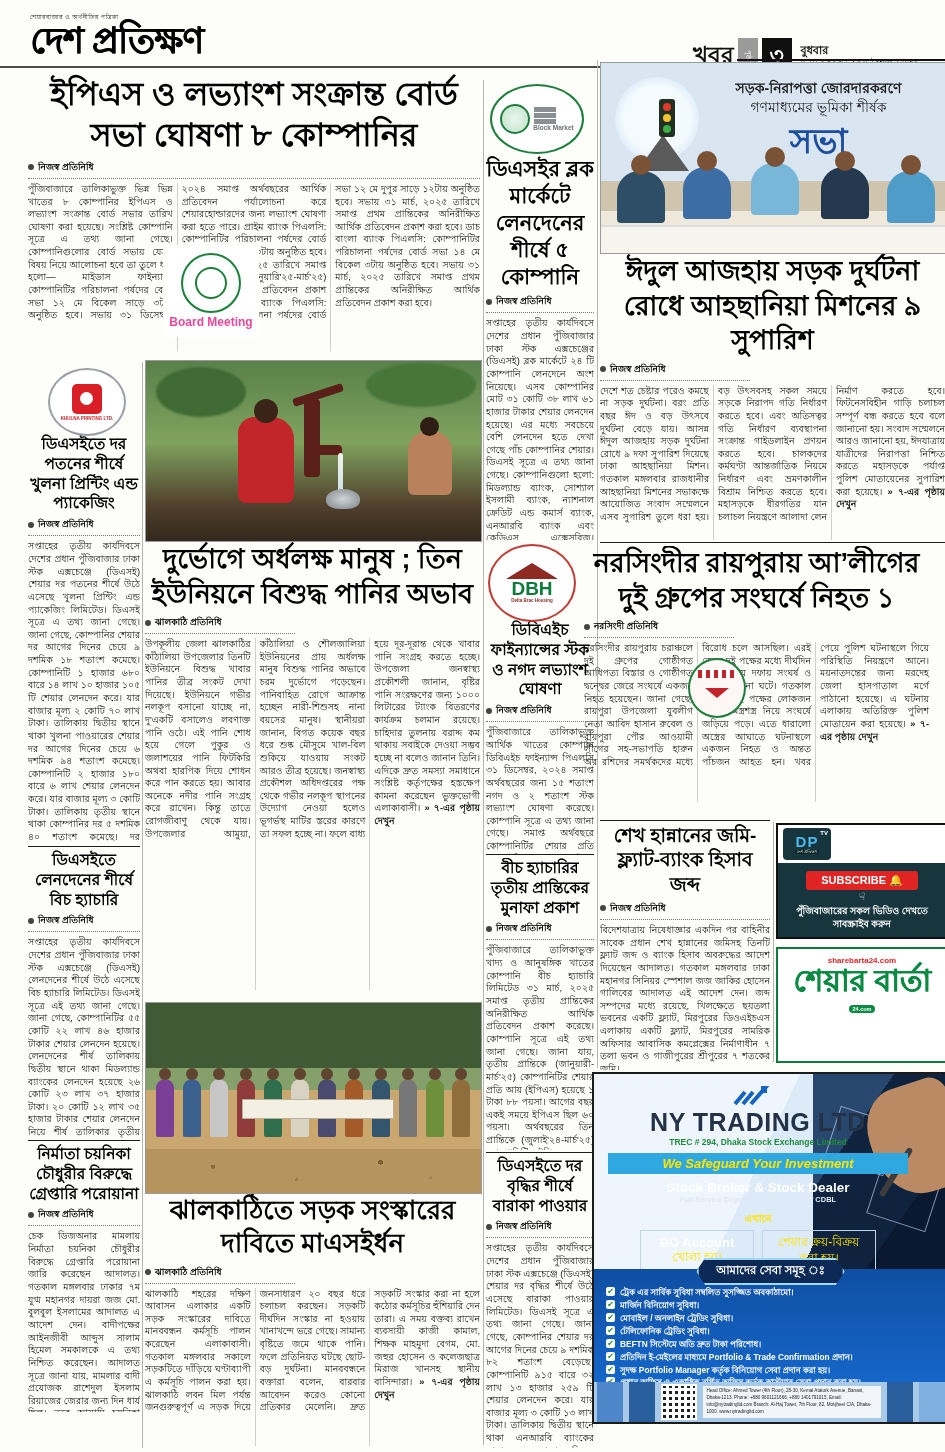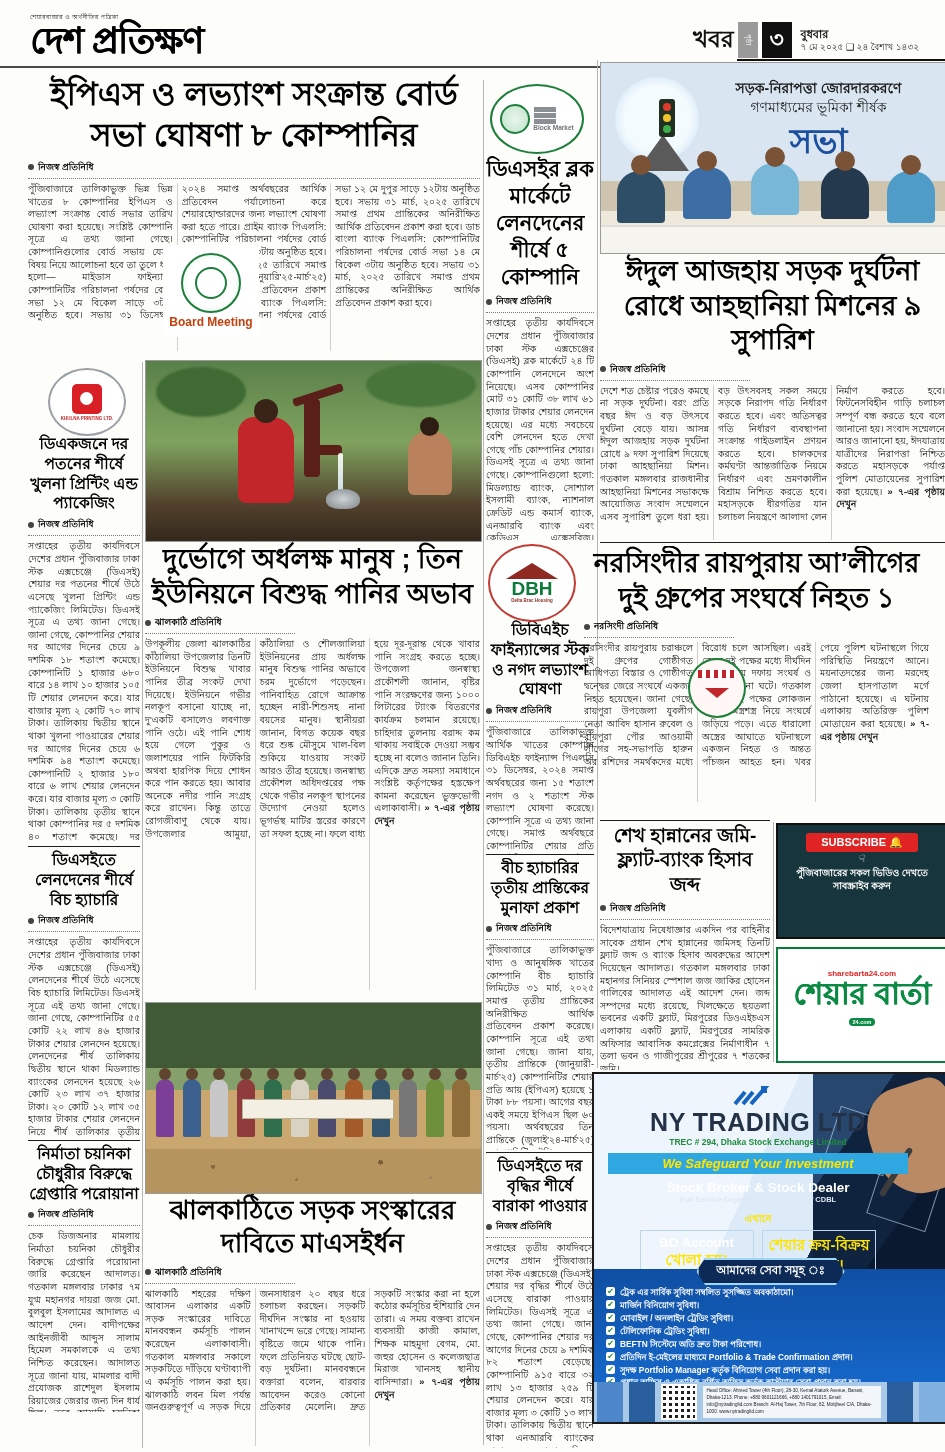--- a/index.html
+++ b/index.html
@@ -58,21 +58,21 @@
   .chain .p::before{content:"";position:absolute;left:3px;top:-11px;width:12px;height:12px;border-radius:50%;background:#5f4430;}
   .chain .bannerstrip{position:absolute;left:96px;top:96px;width:150px;height:18px;background:#f3efe2;border:1px solid #b9b29b;}
   .chain .rubble{position:absolute;left:0;bottom:0;width:100%;height:44px;background:
      radial-gradient(circle 5px at 20% 40%, #8a6a3f 40%, transparent 41%),
      radial-gradient(circle 4px at 45% 70%, #9a7a4a 40%, transparent 41%),
      radial-gradient(circle 6px at 70% 30%, #7d5f3a 40%, transparent 41%),
      radial-gradient(circle 4px at 85% 65%, #a5835a 40%, transparent 41%),#b5945e;}
   
   .inset{position:absolute;background:#fff;display:flex;flex-direction:column;align-items:center;justify-content:center;z-index:4;}
   .ring{border-radius:50%;display:flex;align-items:center;justify-content:center;}
-  .bm-label{color:#c2410c;font-weight:800;font-size:12px;margin-top:2px;}
+  .bm-label{color:#ec4899;font-weight:800;font-size:12px;margin-top:2px;}
   .dse-seal{width:56px;height:56px;border:2.5px solid #1e7f3c;background:radial-gradient(#fff 55%,#e2f3e6);position:relative;}
   .dse-seal::before{content:"";position:absolute;left:12px;top:12px;right:12px;bottom:12px;border:2px solid #1e7f3c;border-radius:50%;}
   .blockm{border:2.5px solid #1e7f3c;background:#fff;}
   .blockm .mini{width:26px;height:26px;border:2px solid #1e7f3c;border-radius:50%;background:radial-gradient(#eaf6ee,#bfe3c9);}
   .blockm .bricks{display:flex;flex-direction:column;gap:1px;margin-left:4px;}
   .blockm .bricks i{width:22px;height:5px;background:#8a8f94;display:block;}
   .blockm .bm-txt{font-size:6.5px;color:#6d7378;font-weight:bold;margin-left:3px;}
   .khulna{border:2.5px solid #9aa0a6;background:#fff;}
   .khulna .kp{width:30px;height:30px;background:#d81f26;border-radius:5px;position:relative;}
   .khulna .kp::after{content:"";position:absolute;left:8px;top:8px;width:13px;height:13px;border-radius:50%;background:#fff;}
@@ -88,59 +88,59 @@
   .dp-ad{border:2px solid #101010;background:#16353c;}
   .dp-top{background:#fff;height:38px;display:flex;align-items:center;padding-left:5px;}
   .dp-logo{width:48px;height:32px;background:#16353c;border-radius:4px;color:#4db7e8;display:flex;flex-direction:column;align-items:center;justify-content:center;line-height:1;position:relative;}
   .dp-logo .dp{font-size:15px;font-weight:800;letter-spacing:1px;}
   .dp-logo .tv{position:absolute;right:3px;top:2px;font-size:6px;color:#fff;font-weight:bold;}
   .dp-logo .dps{font-size:4px;color:#ffd;background:#0e272c;padding:0 2px;margin-top:1px;}
   .sub-btn{margin:8px auto 2px auto;width:112px;background:#e02424;color:#fff;font-weight:800;font-size:11px;text-align:center;border-radius:3px;padding:3px 0;}
   .hand{color:#fff;font-size:10px;text-align:center;line-height:1;}
   .dp-cap{color:#fff;font-weight:800;font-size:9.5px;text-align:center;padding:3px 4px 0 4px;line-height:1.35;}
   .sb-ad{border:2px solid #0a7a3d;background:#fff;text-align:center;}
-  .sb-url{color:#e02424;font-weight:800;font-size:8px;margin-top:20px;}
+  .sb-url{color:#e02424;font-weight:800;font-size:8px;margin-top:7px;}
   .sb-name{color:#0a8a43;font-weight:800;font-size:30px;line-height:1.05;text-shadow:.5px 0 #0a8a43;}
   .sb-badge{display:inline-block;background:#0a8a43;color:#fff;font-size:5.5px;border-radius:8px;padding:1px 4px;font-weight:bold;}
   .ny-ad{border:2px solid #1b1b1b;background:linear-gradient(115deg,#eef5fc 0 40%,#dcebf7 40% 58%,#14294a 58% 100%);}
   .ny-photo{position:absolute;right:0;top:0;width:38%;height:56%;background:linear-gradient(125deg,#27476e 0 30%,#10233e 30% 70%,#0a1830 70% 100%);overflow:hidden;}
   .ny-photo .hex{position:absolute;border:1px solid #cfe3f5;opacity:.6;width:60px;height:52px;transform:rotate(18deg);}
   .ny-photo .handshape{position:absolute;right:-14px;top:10px;width:90px;height:110px;background:#b98a63;border-radius:40% 20% 30% 50%;transform:rotate(-18deg);}
   .ny-photo .pen{position:absolute;right:48px;top:70px;width:6px;height:56px;background:#3d3d3d;transform:rotate(32deg);border-radius:3px;}
   .ny-name{font-size:25px;font-weight:800;color:#243247;letter-spacing:.5px;line-height:1;}
   .ny-trec{font-size:8.5px;font-weight:800;color:#1e8a3c;margin-top:2px;}
   .ny-cyan{background:#2fa8e1;color:#ffe400;font-weight:800;font-style:italic;font-size:13px;text-align:center;padding:3px 0;margin-top:6px;width:300px;}
   .ny-role{color:#fff;font-weight:800;font-size:13.5px;margin-top:6px;}
   .ny-role-sub{color:#dfe8f5;font-weight:bold;font-size:7.5px;}
   .ny-here{color:#ffe400;font-weight:800;font-size:10px;margin:7px 0 2px 0;}
   .ny-boxes{display:flex;gap:8px;}
   .ny-box{border:1px solid #bcd6ee;padding:4px 6px;text-align:center;min-width:100px;}
   .ny-box .b1{color:#fff;font-weight:800;font-size:13px;}
-  .ny-box .b2{color:#ffe400;font-weight:bold;font-size:15px;line-height:1.3;}
+  .ny-box .b2{color:#ffe400;font-weight:normal;font-size:12px;line-height:1.3;}
   .ny-services{position:absolute;left:0;right:0;top:56%;bottom:40px;background:linear-gradient(#0f4fa3,#1566c8);padding:16px 10px 4px 12px;box-sizing:border-box;}
   .ny-pill{position:absolute;left:50%;top:-11px;transform:translateX(-50%);background:#0d2a56;border:2px solid #9fd8f5;color:#fff;font-weight:800;font-size:11.5px;padding:2px 18px;clip-path:polygon(6% 0,94% 0,100% 50%,94% 100%,6% 100%,0 50%);white-space:nowrap;}
   .svc{display:flex;gap:5px;align-items:flex-start;margin:2.5px 0;color:#fff;font-size:8.3px;font-weight:bold;line-height:1.25;}
   .svc .chk{flex:0 0 auto;width:9px;height:9px;background:#fff;color:#1e8a3c;font-size:8px;line-height:9px;text-align:center;border-radius:2px;font-weight:800;}
   .ny-footer{position:absolute;left:0;right:0;bottom:0;height:40px;background:#a9c9e8;display:flex;align-items:center;justify-content:center;gap:6px;}
   .ny-footer .blk{width:26px;height:40px;}
   .qr{width:32px;height:32px;background:
       repeating-linear-gradient(0deg,#111 0 3px,#fff 3px 6px),
       repeating-linear-gradient(90deg,#111 0 3px,#fff 3px 6px);background-blend-mode:screen;border:2px solid #fff;}
   .ny-addr{font-size:4.6px;color:#222;line-height:1.5;background:#f2f6fb;padding:2px 4px;max-width:170px;}
 </style>
 </head>
 <body>
 
 <div id="page">
 
   <div class="abs" style="left:30px;top:12px;">
     <div class="tagline">শেয়ারবাজার ও অর্থনীতির পত্রিকা</div>
     <div class="paper-title">দেশ প্রতিক্ষণ</div>
   </div>
-  <div class="abs mast-right" style="left:693px;top:22px;height:36px;justify-content:center;">
+  <div class="abs mast-right" style="left:693px;top:38px;height:36px;justify-content:center;">
     <div class="kobor">খবর</div>
     <div class="page-grey">পৃষ্ঠা</div>
     <div class="page-black">৩</div>
     <div class="dateblk">
       <b>বুধবার</b><br>
       <span>৭ মে ২০২৫ ❑ ২৪ বৈশাখ ১৪৩২</span>
     </div>
   </div>
   <div class="abs" style="left:737px;top:59px;width:208px;height:2px;background:#111;"></div>
   <div class="abs" style="left:0;top:66px;width:945px;height:2px;background:#4a4a4a;"></div>
@@ -279,21 +279,21 @@
   <div class="story" style="left:600px;top:824px;width:170px;height:246px;">
     <div class="hl" style="font-size:19px;">শেখ হান্নানের জমি-ফ্ল্যাট-ব্যাংক হিসাব জব্দ</div>
     <div class="byline">
         <span class="dot"></span>
         <span>নিজস্ব প্রতিনিধি</span>
       </div>
     <div class="body-txt" style="height:150px;"><span>বিদেশযাত্রায় নিষেধাজ্ঞার একদিন পর বাহিনীর সাবেক প্রধান শেখ হান্নানের জমিসহ তিনটি ফ্ল্যাট জব্দ ও ব্যাংক হিসাব অবরুদ্ধের আদেশ দিয়েছেন আদালত। গতকাল মঙ্গলবার ঢাকা মহানগর সিনিয়র স্পেশাল জজ জাকির হোসেন গালিবের আদালত এই আদেশ দেন। জব্দ সম্পদের মধ্যে রয়েছে, খিলক্ষেতে ছয়তলা ভবনের একটি ফ্ল্যাট, মিরপুরের ডিওএইচএস এলাকায় একটি ফ্ল্যাট, মিরপুরের সামরিক অফিসার আবাসিক কমপ্লেক্সের নির্মাণাধীন ৭ তলা ভবন ও গাজীপুরের শ্রীপুরের ৭ শতকের জমি।</span></div>
   </div>
 
   <div class="story" style="left:28px;top:434px;width:112px;height:410px;">
-    <div class="hl" style="font-size:15.5px;">ডিএকজনে দর পতনের শীর্ষে খুলনা প্রিন্টিং এন্ড প্যাকেজিং</div>
+    <div class="hl" style="font-size:15.5px;">ডিএসইতে দর পতনের শীর্ষে খুলনা প্রিন্টিং এন্ড প্যাকেজিং</div>
     <div class="byline">
         <span class="dot"></span>
         <span>নিজস্ব প্রতিনিধি</span>
       </div>
     <div class="body-txt" style="height:322px;"><span>সপ্তাহের তৃতীয় কার্যদিবসে দেশের প্রধান পুঁজিবাজার ঢাকা স্টক এক্সচেঞ্জে (ডিএসই) শেয়ার দর পতনের শীর্ষে উঠে এসেছে খুলনা প্রিন্টিং এন্ড প্যাকেজিং লিমিটেড। ডিএসই সূত্রে এ তথ্য জানা গেছে। জানা গেছে, কোম্পানির শেয়ার দর আগের দিনের চেয়ে ৯ দশমিক ১৮ শতাংশ কমেছে। কোম্পানিটি ১ হাজার ৬৮০ বারে ১৪ লাখ ১০ হাজার ১০৫ টি শেয়ার লেনদেন করে। যার বাজার মূল্য ২ কোটি ৭০ লাখ টাকা। তালিকায় দ্বিতীয় স্থানে থাকা খুলনা পাওয়ারের শেয়ার দর আগের দিনের চেয়ে ৬ দশমিক ৯৪ শতাংশ কমেছে। কোম্পানিটি ২ হাজার ১৮০ বারে ৬ লাখ শেয়ার লেনদেন করে। যার বাজার মূল্য ৩ কোটি টাকা। তালিকায় তৃতীয় স্থানে থাকা কোম্পানির দর ৫ দশমিক ৪০ শতাংশ কমেছে। দর পতনের শীর্ষ তালিকায় থাকা অন্যান্য কোম্পানিগুলোর মধ্যে সোনারগাঁ টেক্সটাইলের ৫.৬০ শতাংশ, এশিয়াটিক ল্যাবরেটরিজের ৫.২৯ শতাংশ, এআরবিসি ফার্মার ৫.০০ শতাংশ, তমিজউদ্দিন ইন্ডাস্ট্রিজের ৫.০০ শতাংশ এবং ইভিন্সপাওয়ারের ৪.৭৬ শতাংশ কমেছে।</span></div>
   </div>
 
   <div class="story" style="left:28px;top:850px;width:112px;height:288px;">
     <div class="hl" style="font-size:15.5px;">ডিএসইতে লেনদেনের শীর্ষে বিচ হ্যাচারি</div>
     <div class="byline">
@@ -351,20 +351,27 @@
   <div class="story" style="left:145px;top:1194px;width:335px;height:256px;">
     <div class="hl" style="font-size:26px;">ঝালকাঠিতে সড়ক সংস্কারের দাবিতে মাএসইর্ধন</div>
     <div class="byline" style="width:150px;">
         <span class="dot"></span>
         <span>ঝালকাঠি প্রতিনিধি</span>
       </div>
     <div class="body-txt cols3" style="height:158px;"><span>ঝালকাঠি শহরের দক্ষিণ আবাসন এলাকার একটি সড়ক সংস্কারের দাবিতে মানববন্ধন কর্মসূচি পালন করেছেন এলাকাবাসী। গতকাল মঙ্গলবার সকালে সড়কটিতে দাঁড়িয়ে ঘণ্টাব্যাপী এ কর্মসূচি পালন করা হয়। ঝালকাঠি লবন মিল পর্যন্ত জনগুরুত্বপূর্ণ এ সড়ক দিয়ে জনসাধারণ ২০ বছর ধরে চলাচল করছেন। সড়কটি দীর্ঘদিন সংস্কার না হওয়ায় খানাখন্দে ভরে গেছে। সামান্য বৃষ্টিতে জমে থাকে পানি। ফলে প্রতিনিয়ত ঘটছে ছোট-বড় দুর্ঘটনা। মানববন্ধনে বক্তারা বলেন, বারবার আবেদন করেও কোনো প্রতিকার মেলেনি। দ্রুত সড়কটি সংস্কার করা না হলে কঠোর কর্মসূচির হুঁশিয়ারি দেন তারা। এ সময় বক্তব্য রাখেন ব্যবসায়ী কাজী কামাল, শিক্ষক মাহমুদা বেগম, মো. জহুর হোসেন ও কলেজছাত্র মিরাজ খানসহ স্থানীয় বাসিন্দারা। </span><span class="jump">» ৭-এর পৃষ্ঠায় দেখুন</span></div>
   </div>
 
   <div class="abs dp-ad" style="left:776px;top:823px;width:168px;height:112px;">
+    <div class="dp-top">
+      <div class="dp-logo">
+        <span class="tv">TV</span>
+        <span class="dp">DP</span>
+        <span class="dps">দেশ প্রতিক্ষণ</span>
+      </div>
+    </div>
     <div class="sub-btn">SUBSCRIBE 🔔</div>
     <div class="hand">☟</div>
     <div class="dp-cap">পুঁজিবাজারের সকল ভিডিও দেখতে সাবস্ক্রাইব করুন</div>
   </div>
 
   <div class="abs sb-ad" style="left:776px;top:947px;width:168px;height:112px;">
     <div class="sb-url">sharebarta24.com</div>
     <div class="sb-name">শেয়ার বার্তা</div>
     <div class="sb-badge">24.com</div>
   </div>

